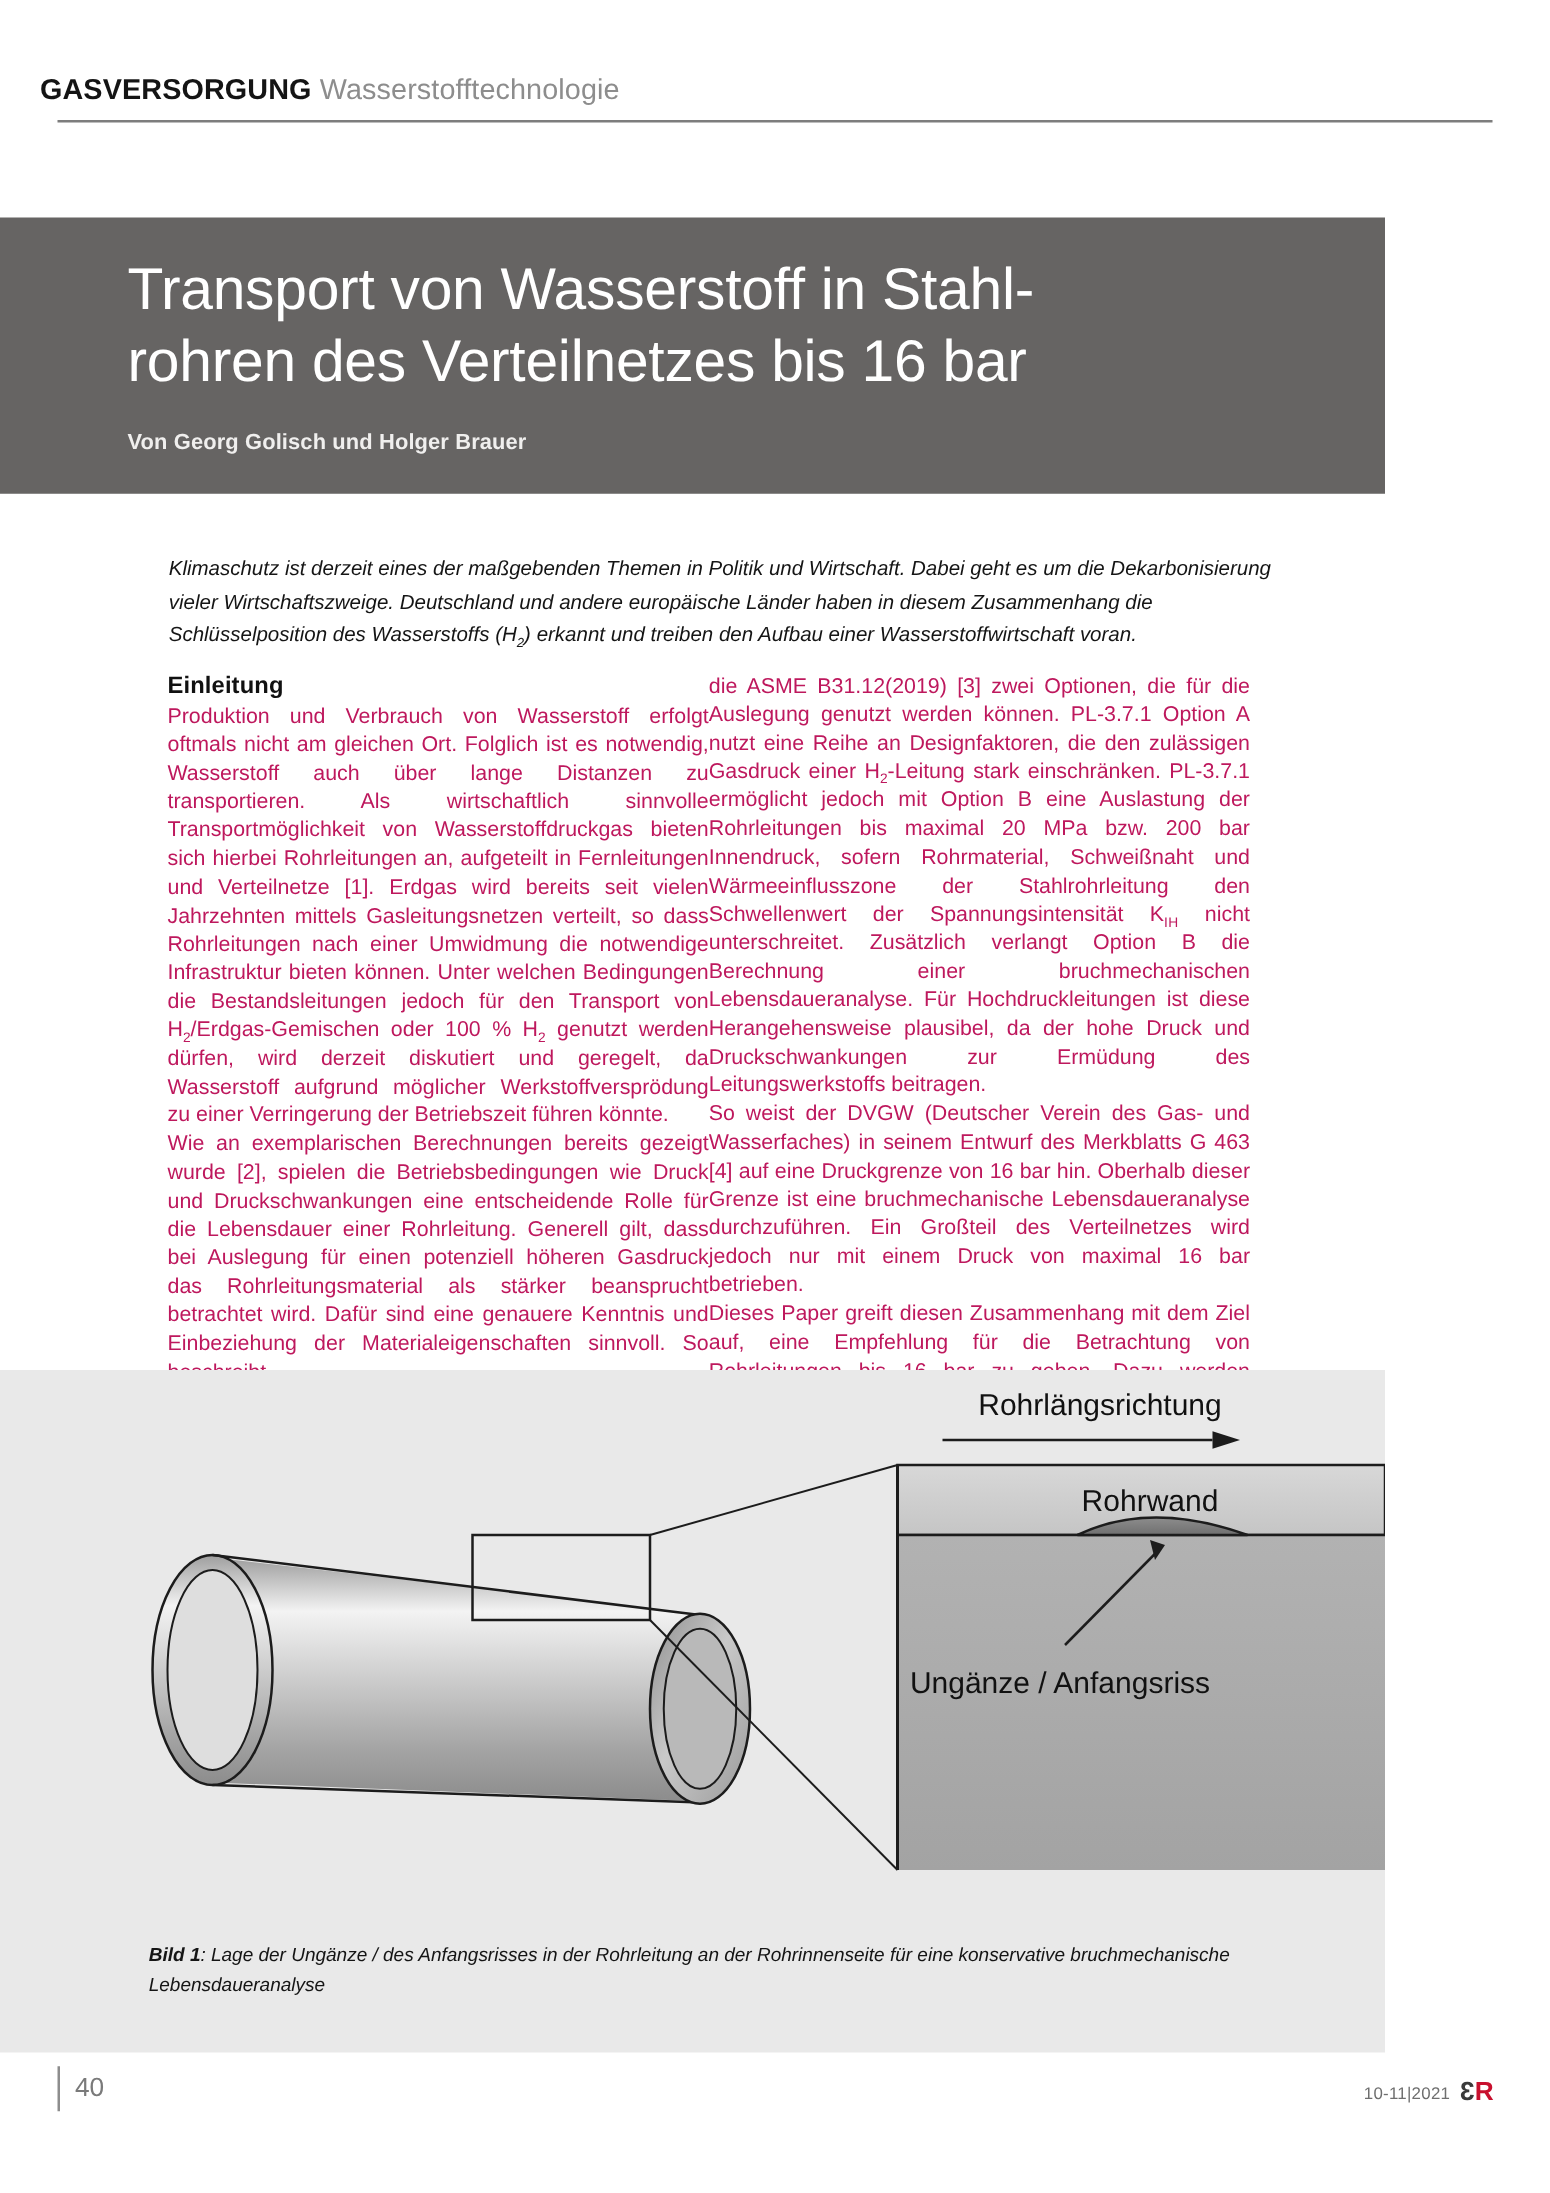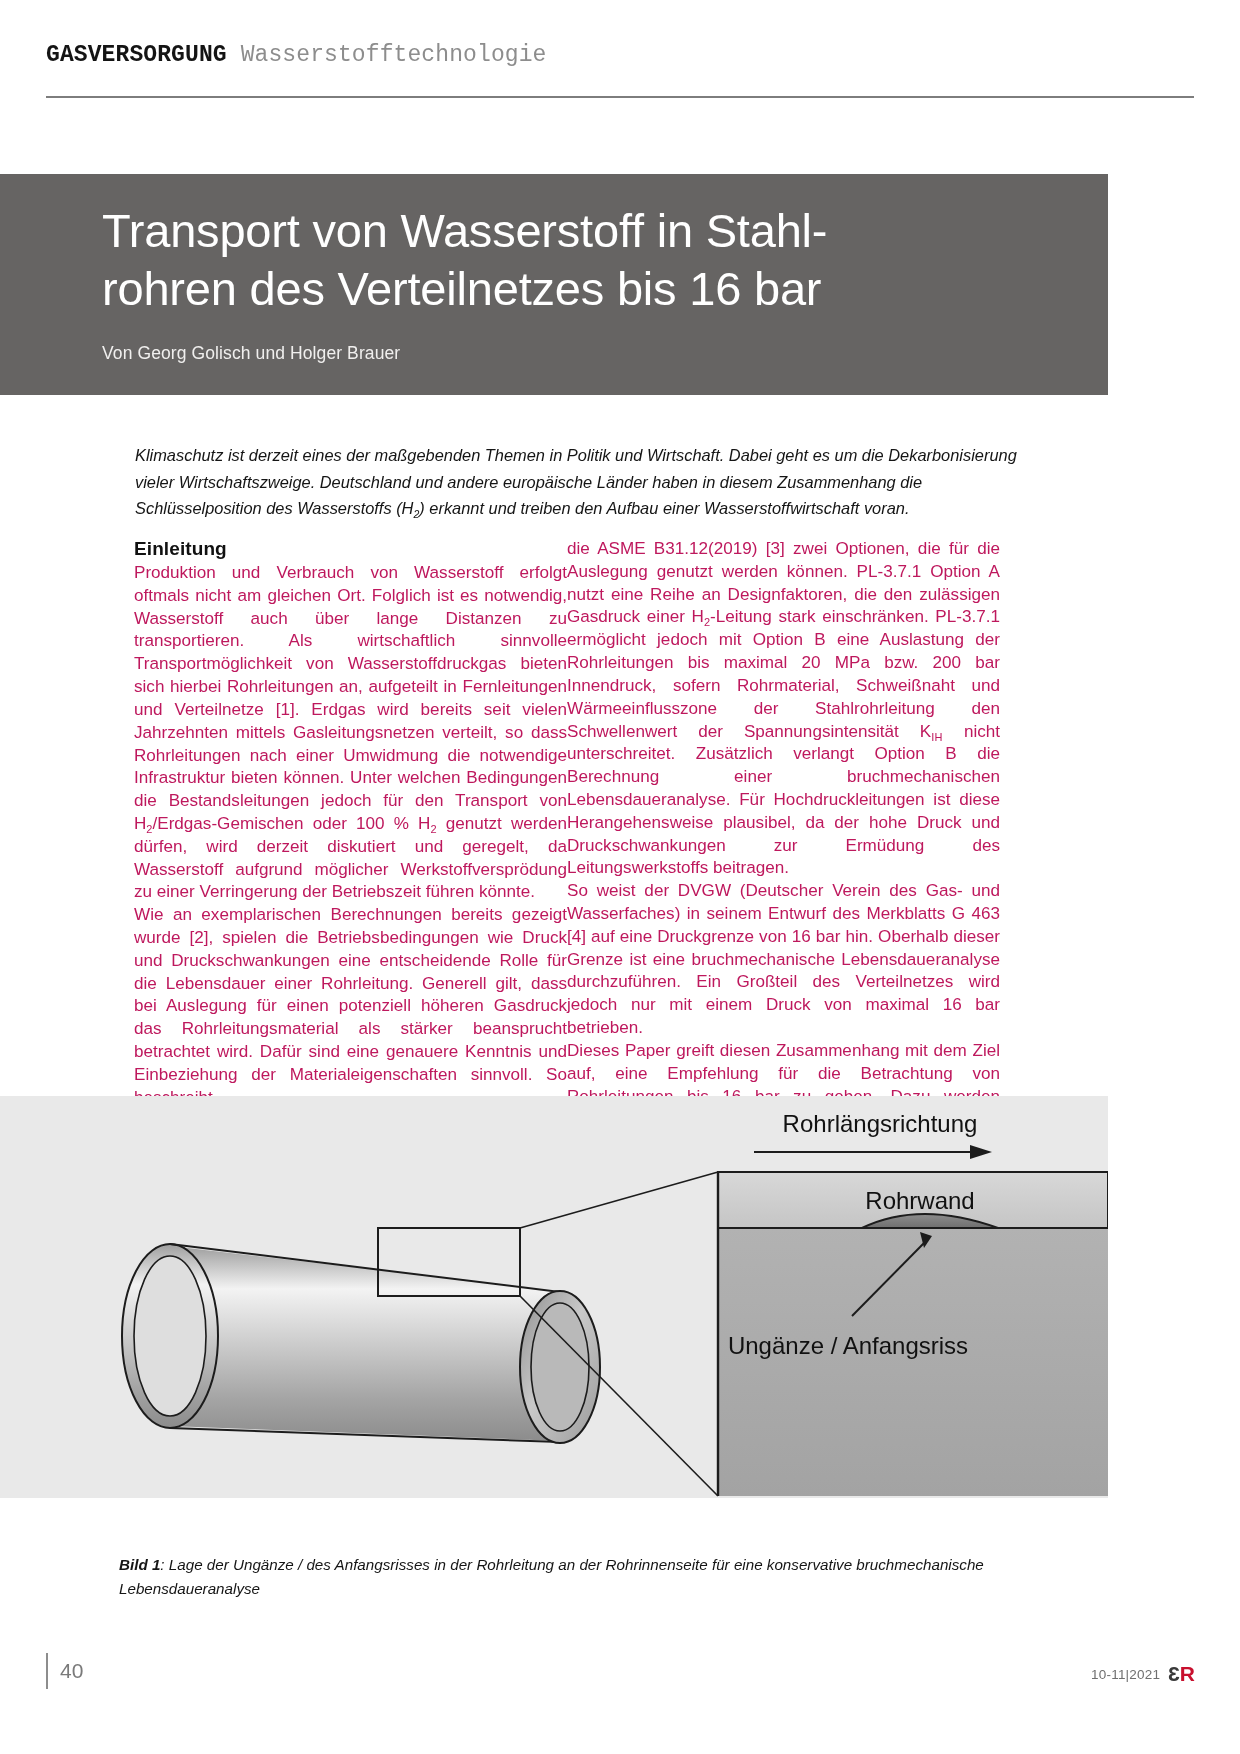--- a/index.html
+++ b/index.html
@@ -10,23 +10,22 @@
     background: #ffffff;
     font-family: "Liberation Sans", sans-serif;
     position: relative;
     overflow: hidden;
   }
 
   
   .running-header {
     position: absolute;
     left: 0; right: 0;
-    top: 42px;
-    padding: 0 46px;
-    font-family: Liberation Mono, monospace;
+    top: 58px;
+    padding: 0 32px;
   }
   .rh-text {
     font-size: 23px;
     letter-spacing: .1px;
     white-space: nowrap;
   }
   .rh-strong { font-weight: 700; color: #141414; }
   .rh-light  { font-weight: 400; color: #8d8d8d; }
   .rh-rule {
     position: absolute;
@@ -50,21 +49,21 @@
     color: #ffffff;
     font-size: 47px;
     font-weight: 400;
     line-height: 1.24;
     letter-spacing: -.2px;
     width: 880px;
   }
   .doc-authors {
     color: #f0efee;
     font-size: 17.5px;
-    font-weight: 400;
+    font-weight: 700;
     margin-top: 24px;
     letter-spacing: .1px;
   }
 
   
   .lead {
     position: absolute;
     left: 135px;
     top: 442px;
     width: 905px;
@@ -102,21 +101,21 @@
   }
   .body-text sub { font-size: 11px; line-height: 0; }
   .sub-ih { font-size: 11.5px; letter-spacing: .3px; }
 
   
   .figure-block {
     position: absolute;
     left: 0;
     top: 1096px;
     width: 1108px;
-    height: 402px;
+    height: 546px;
     background: #e9e9e9;
   }
   .figure-canvas {
     position: absolute;
     left: 0; top: 0;
     width: 1108px;
     height: 440px;
   }
   .fig-caption {
     position: absolute;

